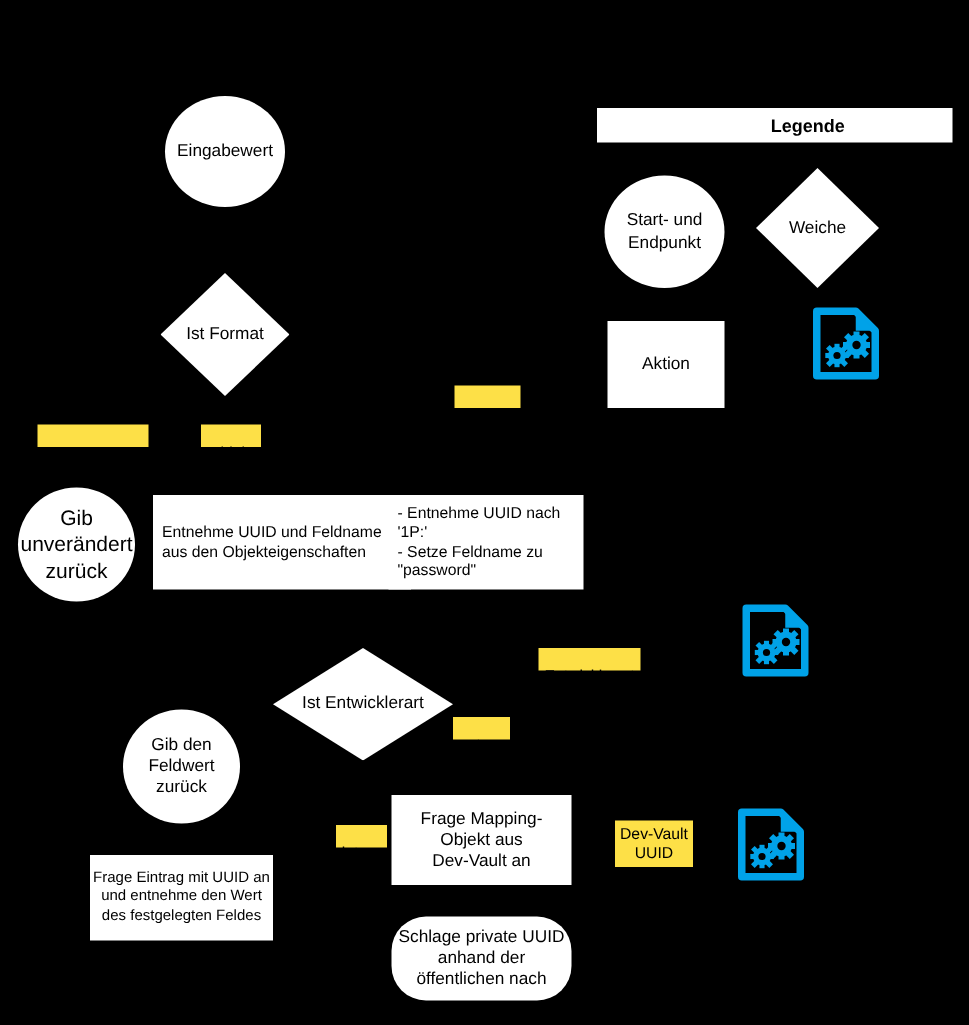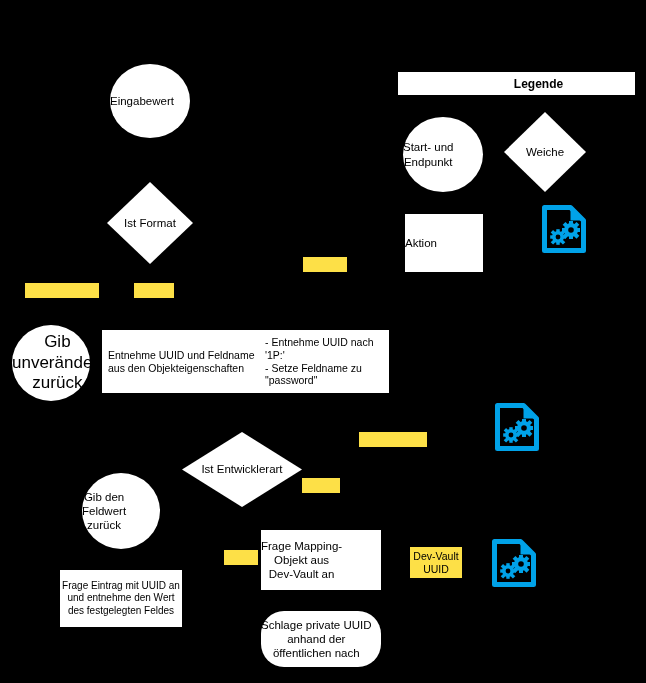--- a/index.html
+++ b/index.html
@@ -15,20 +15,21 @@
     font-family: "Liberation Sans", sans-serif;
     overflow: hidden;
   }
   .node {
     position: absolute;
     box-sizing: border-box;
     background: #ffffff;
     color: #000000;
     display: flex;
     align-items: center;
+    justify-content: center;
     text-align: center;
     line-height: 1.22;
     white-space: pre-line;
   }
   .ellipse { border-radius: 50%; }
   .rect { }
   .diamond-wrap {
     position: absolute;
     display: flex;
     align-items: center;
@@ -95,21 +96,21 @@
   </div>
 
   <div class="edge-label" style="left:134px; top:283px; width:40px; height:15px; font-size:10.5px;">
     <span>Objekt</span>
   </div>
 
   <div class="edge-label" style="left:303px; top:257px; width:44px; height:15px; font-size:10.5px;">
     <span>1P:&lt;...&gt;</span>
   </div>
 
-  <div class="node ellipse" style="left:12px; top:325px; width:78px; height:76px; font-size:17px;">
+  <div class="node ellipse" style="left:12px; top:325px; width:78px; height:76px; font-size:14px;">
     <span>Gib
 unverändert
 zurück</span>
   </div>
 
   <div class="node rect text-left" style="left:102px; top:330px; width:172px; height:63px; font-size:10.5px;">
     <span>Entnehme UUID und Feldname aus den Objekteigenschaften</span>
   </div>
 
   <div class="node rect text-left" style="left:259px; top:330px; width:130px; height:63px; font-size:10.5px;">

